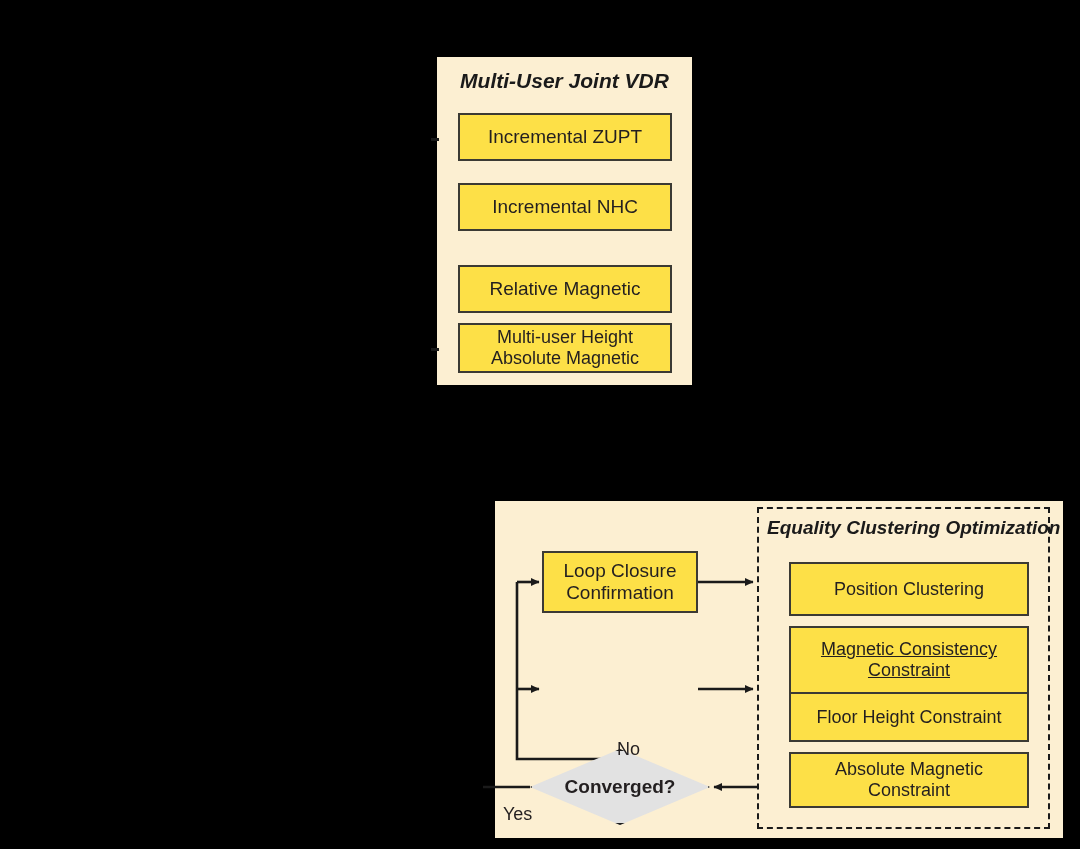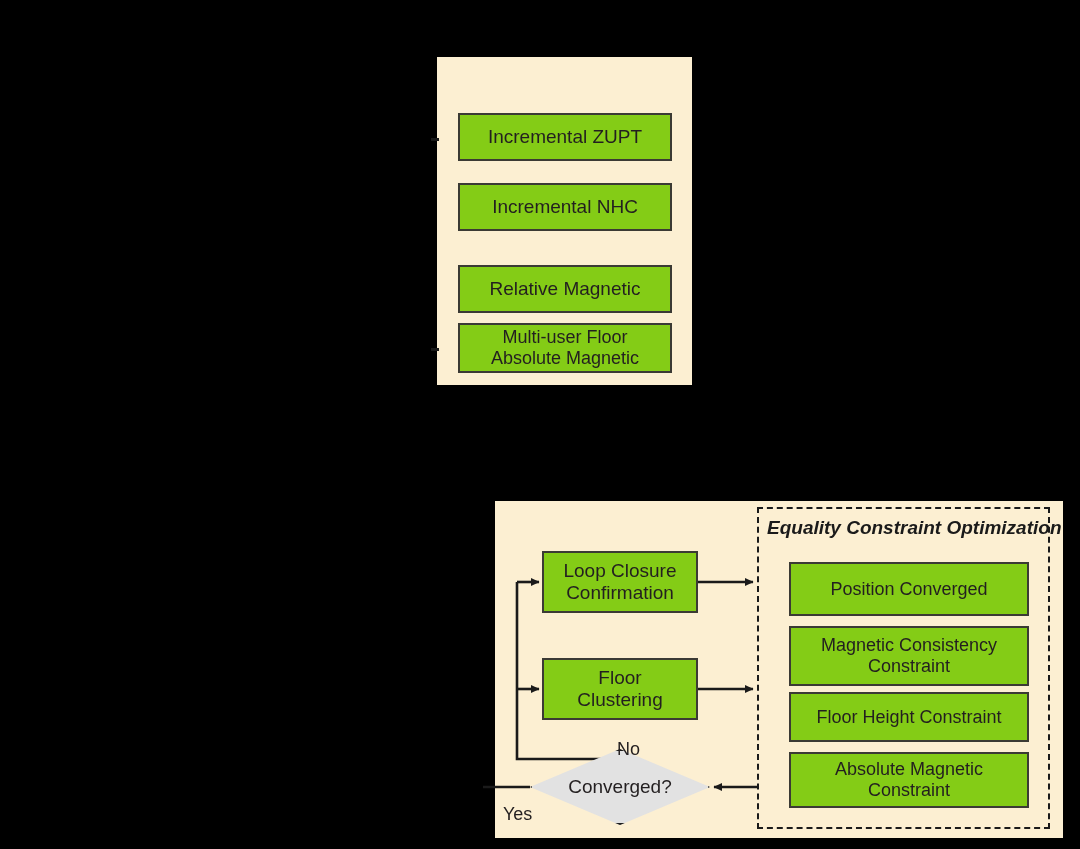--- a/index.html
+++ b/index.html
@@ -39,21 +39,21 @@
   #top-panel-title {
     left: 0;
     top: 12px;
     width: 255px;
     text-align: center;
     font-size: 21px;
   }
 
   .proc-box {
     position: absolute;
-    background: #84cc16;
+    background: #fde047;
     border: 2.5px solid #3b3a34;
     box-sizing: border-box;
     display: flex;
     align-items: center;
     justify-content: center;
     text-align: center;
     color: #231f20;
     line-height: 1.14;
   }
 
@@ -105,21 +105,21 @@
     text-align: left;
   }
 
   .constraint-box {
     position: absolute;
     left: 30px;
     width: 240px;
     font-size: 18px;
   }
   #box-pos     { top: 53px;  height: 54px; }
-  #box-magcons { top: 117px; height: 60px; }
+  #box-magcons { top: 117px; height: 68px; text-decoration: underline; }
   #box-floorh  { top: 183px; height: 50px; }
   #box-absmag  { top: 243px; height: 56px; }
 
   
   .left-box {
     position: absolute;
     left: 47px;
     width: 156px;
     font-size: 19px;
   }
@@ -143,20 +143,21 @@
     clip-path: polygon(50% 0%, 100% 50%, 50% 100%, 0% 50%);
   }
   #decision-diamond .dia-label {
     position: absolute;
     inset: 0;
     display: flex;
     align-items: center;
     justify-content: center;
     font-size: 19px;
     color: #231f20;
+    font-weight: bold;
   }
 
   .edge-label {
     position: absolute;
     font-size: 18px;
     color: #231f20;
     white-space: nowrap;
   }
   #label-no  { left: 122px; top: 238px; }
   #label-yes { left: 8px;   top: 255px; margin-top: 48px; }
@@ -167,36 +168,37 @@
     width: 568px; height: 337px;
     overflow: visible;
     pointer-events: none;
   }
 </style>
 </head>
 <body>
 
 <div class="panel" id="top-panel">
 
+  <div class="panel-title" id="top-panel-title">Multi-User Joint VDR</div>
 
   <div class="proc-box top-box" id="box-zupt">
     <span>Incremental ZUPT</span>
   </div>
 
   <div class="proc-box top-box" id="box-nhc">
     <span>Incremental NHC</span>
   </div>
 
   <div class="proc-box top-box" id="box-relmag">
     <span>Relative Magnetic</span>
   </div>
 
   <div class="proc-box top-box" id="box-mujam">
     <div>
-      <div>Multi-user Floor</div>
+      <div>Multi-user Height</div>
       <div>Absolute Magnetic</div>
     </div>
   </div>
 
   <div class="edge-stub" id="stub-a"></div>
   <div class="edge-stub" id="stub-b"></div>
 </div>
 
 <div class="panel" id="bottom-panel">
 
@@ -224,43 +226,37 @@
     </g>
   </svg>
 
   <div class="proc-box left-box" id="box-loop">
     <div>
       <div>Loop Closure</div>
       <div>Confirmation</div>
     </div>
   </div>
 
-  <div class="proc-box left-box" id="box-floor">
-    <div>
-      <div>Floor</div>
-      <div>Clustering</div>
-    </div>
-  </div>
 
   <div id="decision-diamond">
     <div class="dia-shape"></div>
     <div class="dia-label">
       <span>Converged?</span>
     </div>
   </div>
 
   <div class="edge-label" id="label-no">No</div>
   <div class="edge-label" id="label-yes">Yes</div>
 
   <div id="dashed-group">
 
-    <div class="panel-title" id="dashed-title">Equality Constraint Optimization</div>
+    <div class="panel-title" id="dashed-title">Equality Clustering Optimization</div>
 
     <div class="proc-box constraint-box" id="box-pos">
-      <span>Position Converged</span>
+      <span>Position Clustering</span>
     </div>
 
     <div class="proc-box constraint-box" id="box-magcons">
       <div>
         <div>Magnetic Consistency</div>
         <div>Constraint</div>
       </div>
     </div>
 
     <div class="proc-box constraint-box" id="box-floorh">

